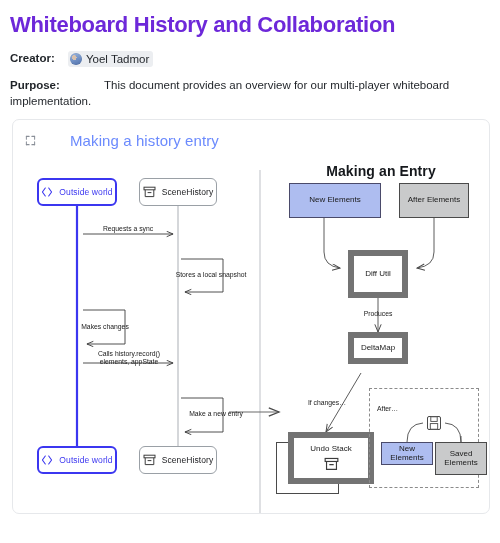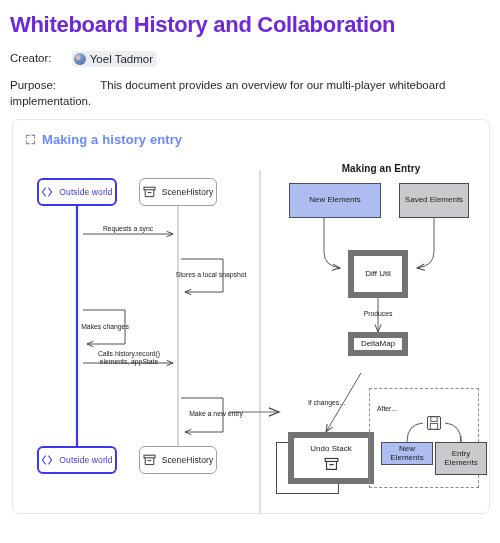--- a/index.html
+++ b/index.html
@@ -8,24 +8,24 @@
     font-family:"Liberation Sans", sans-serif;
     color:#1f2328;overflow:hidden;
   }
   .page{padding:12px 10px 0 10px;box-sizing:border-box;width:500px;}
 
   h1.doc-title{
     font-size:22px;line-height:26px;font-weight:bold;margin:0 0 12px 0;
     letter-spacing:-0.3px;color:#6d28d9;
   }
   .meta-line{font-size:11.5px;line-height:16px;margin:0 0 10px 0;}
-  .meta-label{font-weight:normal;}
+  .meta-label{font-weight:bold;}
   .mention{
     display:inline-flex;align-items:center;gap:4px;
-    background:#eceef1;border-radius:3px;padding:0 4px 0 2px;margin-left:17px;
+    background:#eceef1;border-radius:3px;padding:0 4px 0 2px;margin-left:10px;
     vertical-align:middle;
   }
   .avatar{
     width:12px;height:12px;border-radius:50%;
     background:
       radial-gradient(circle at 35% 38%, #d7c0ad 0 22%, transparent 23%),
       linear-gradient(160deg,#9db8e0 0%,#6f8fc4 55%,#4f6fa8 100%);
     display:inline-block;flex:none;
     box-shadow:inset 0 0 0 0.5px rgba(0,0,0,.12);
   }
@@ -41,21 +41,21 @@
     position:relative;margin:0 2px;width:478px;height:395px;
     background:#fff;border:1px solid #e6e8eb;border-radius:7px;
     box-sizing:border-box;overflow:hidden;
   }
 
   .frame-label{
     position:absolute;left:12px;top:12px;display:flex;align-items:center;gap:6px;
   }
   .frame-icon{width:11px;height:11px;flex:none;display:block;}
   .frame-label-text{
-    font-size:13px;color:#6b8afd;font-weight:700;letter-spacing:.1px;
+    font-size:15px;color:#6b8afd;font-weight:400;letter-spacing:.1px;margin-left:28px;
   }
 
   .board-svg{position:absolute;left:0;top:0;width:478px;height:395px;}
 
   .node{position:absolute;box-sizing:border-box;}
 
   
   .participant{
     display:flex;align-items:center;justify-content:center;gap:6px;
     border-radius:6px;background:#fff;font-size:8.5px;letter-spacing:.1px;
@@ -68,21 +68,21 @@
   
   .flowbox{
     display:flex;align-items:center;justify-content:center;text-align:center;
     font-size:8px;color:#1a1a1a;line-height:10px;box-sizing:border-box;
   }
   .fb-plain{border:6px solid #737373;background:#fff;}
   .fb-blue{border:1px solid #4a4a6a;background:#aebdf0;}
   .fb-gray{border:1px solid #4a4a4a;background:#c9cacb;}
 
   .flow-title{
-    position:absolute;font-size:10px;font-weight:bold;color:#15181c;
+    position:absolute;font-size:14px;font-weight:bold;color:#15181c;
     letter-spacing:.1px;
   }
 
   .edge-label{
     position:absolute;font-size:6.8px;color:#1a1a1a;line-height:8.5px;
     text-align:center;white-space:nowrap;
   }
   .edge-label.wrap{white-space:normal;}
 
   .dashed-group{
@@ -210,30 +210,30 @@
 
     <div class="edge-label" style="left:160px;top:290px;width:86px;">Make a new entry</div>
 
     <div class="flow-title" style="left:308px;top:43px;width:120px;text-align:center;">Making an Entry</div>
 
     <div class="node flowbox fb-blue" style="left:276px;top:63px;width:92px;height:35px;">
       <span>New Elements</span>
     </div>
 
     <div class="node flowbox fb-gray" style="left:386px;top:63px;width:70px;height:35px;">
-      <span>Saved Elements</span>
+      <span>After Elements</span>
     </div>
 
     <div class="node flowbox fb-plain" style="left:335px;top:130px;width:60px;height:48px;">
       <span>Diff Util</span>
     </div>
 
     <div class="edge-label" style="left:330px;top:190px;width:70px;">Produces</div>
 
-    <div class="node flowbox fb-plain" style="left:335px;top:212px;width:60px;height:24px;">
+    <div class="node flowbox fb-plain" style="left:335px;top:212px;width:60px;height:32px;">
       <span>DeltaMap</span>
     </div>
 
     <div class="edge-label" style="left:283px;top:279px;width:62px;">If changes…</div>
 
     <div class="undo-back" style="left:263px;top:322px;width:63px;height:52px;"></div>
     <div class="node flowbox fb-plain" style="left:275px;top:312px;width:86px;height:52px;flex-direction:column;gap:3px;">
       <span>Undo Stack</span>
       <svg width="15" height="14" viewBox="0 0 13 12">
         <rect x="1" y="1.2" width="11" height="2.6" fill="none" stroke="#3c3c3c" stroke-width="1"></rect>
@@ -251,18 +251,18 @@
       <rect x="4.8" y="1.8" width="6.4" height="4.6" fill="#ffffff" stroke="#4a4a4a" stroke-width="0.9"></rect>
       <rect x="4.3" y="8.6" width="7.4" height="5.6" fill="#ffffff" stroke="#4a4a4a" stroke-width="0.9"></rect>
     </svg>
 
     <div class="node flowbox fb-blue" style="left:368px;top:322px;width:52px;height:23px;flex-direction:column;line-height:9px;">
       <span>New</span>
       <span>Elements</span>
     </div>
 
     <div class="node flowbox fb-gray" style="left:422px;top:322px;width:52px;height:33px;flex-direction:column;line-height:9px;">
-      <span>Entry</span>
+      <span>Saved</span>
       <span>Elements</span>
     </div>
 
   </div>
 </div>
 
 </body></html>

